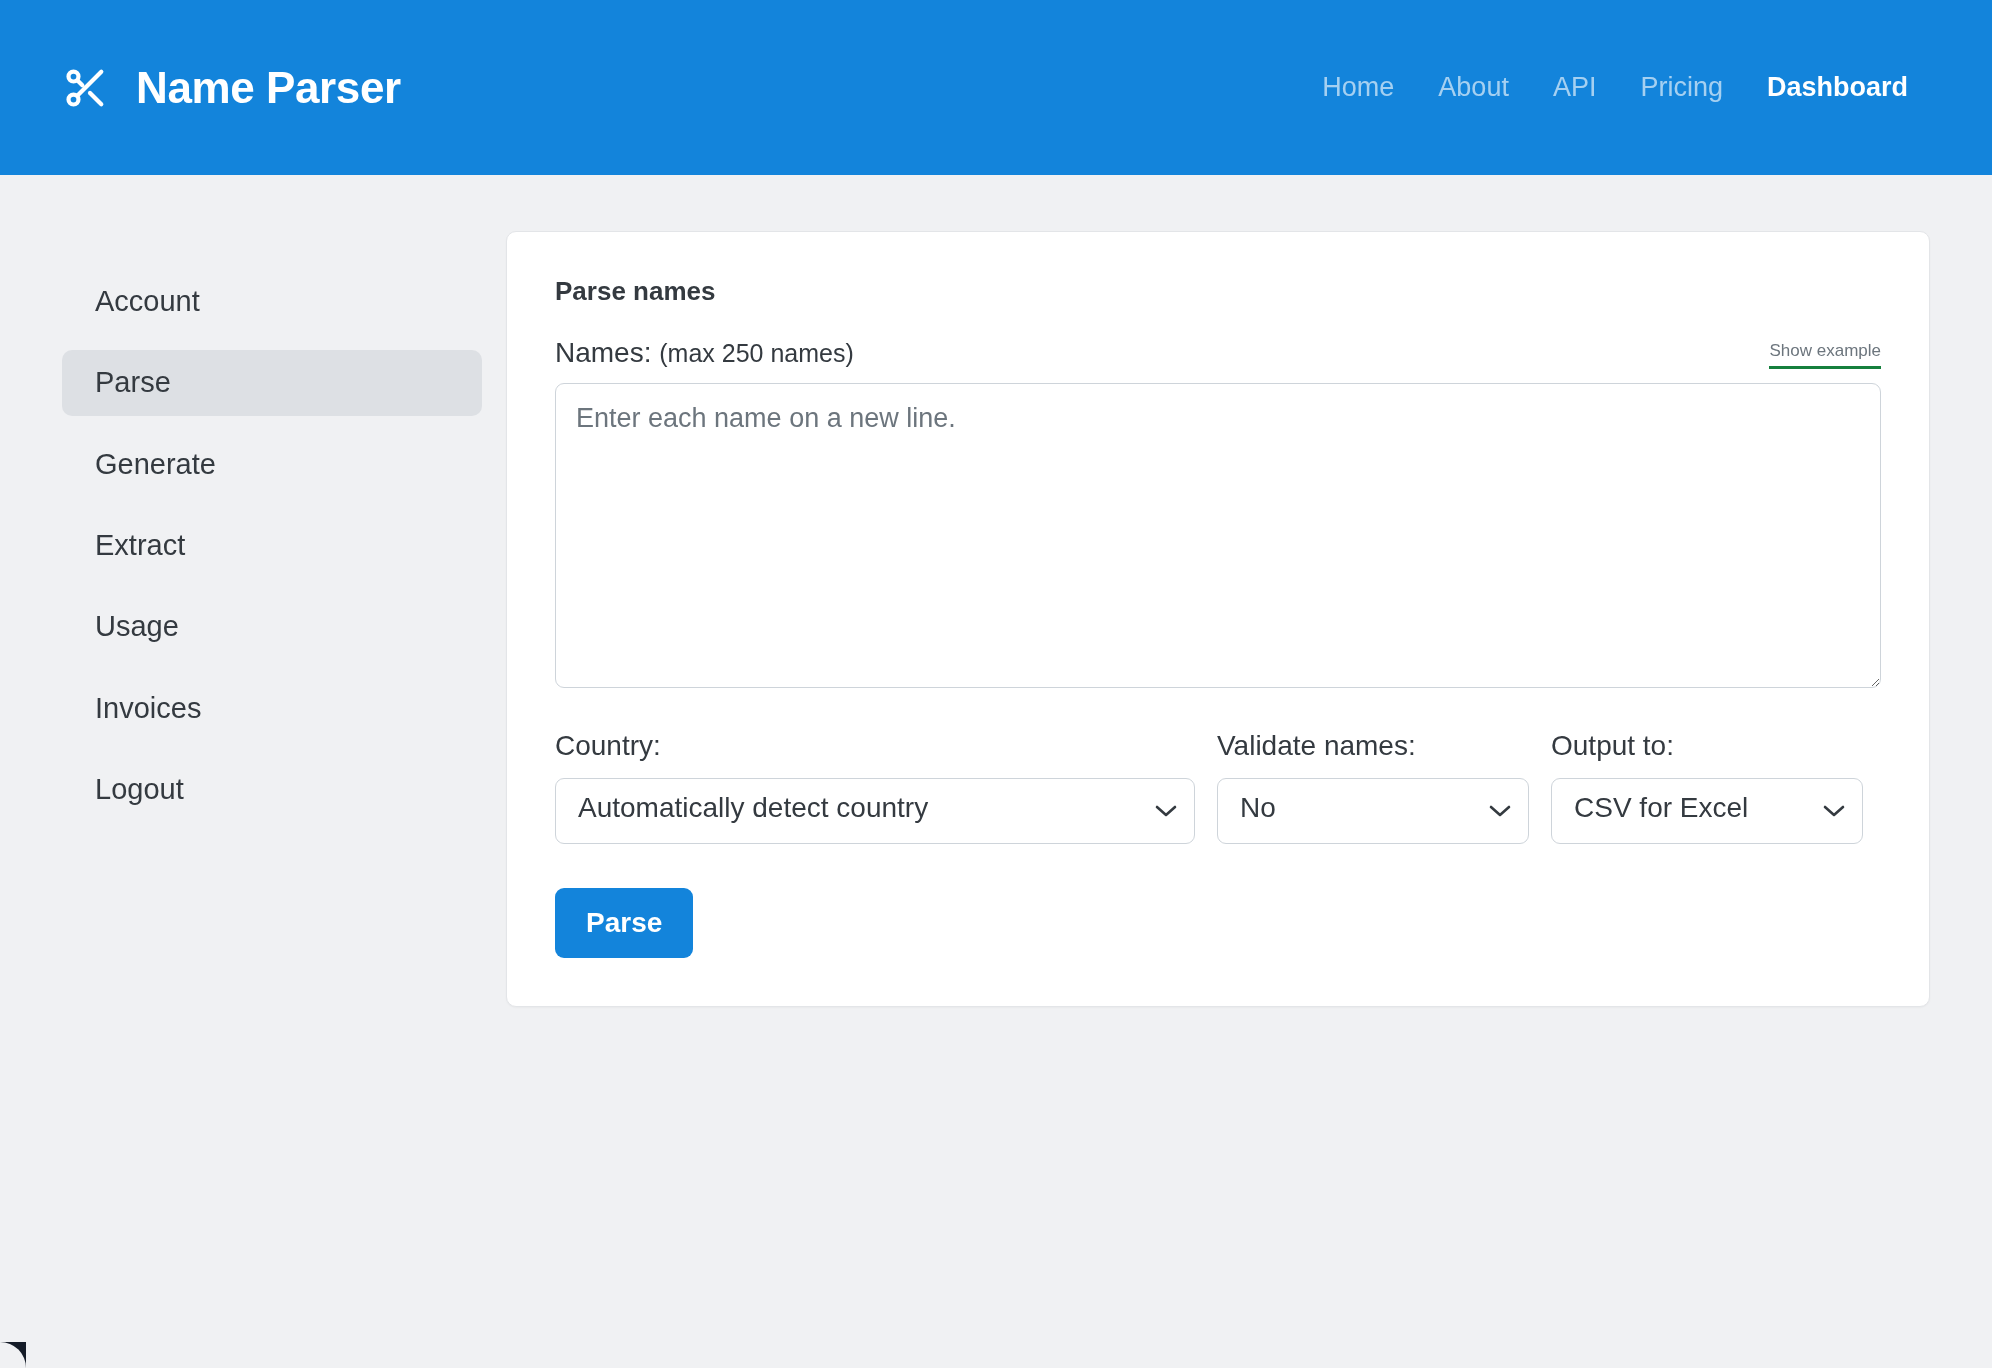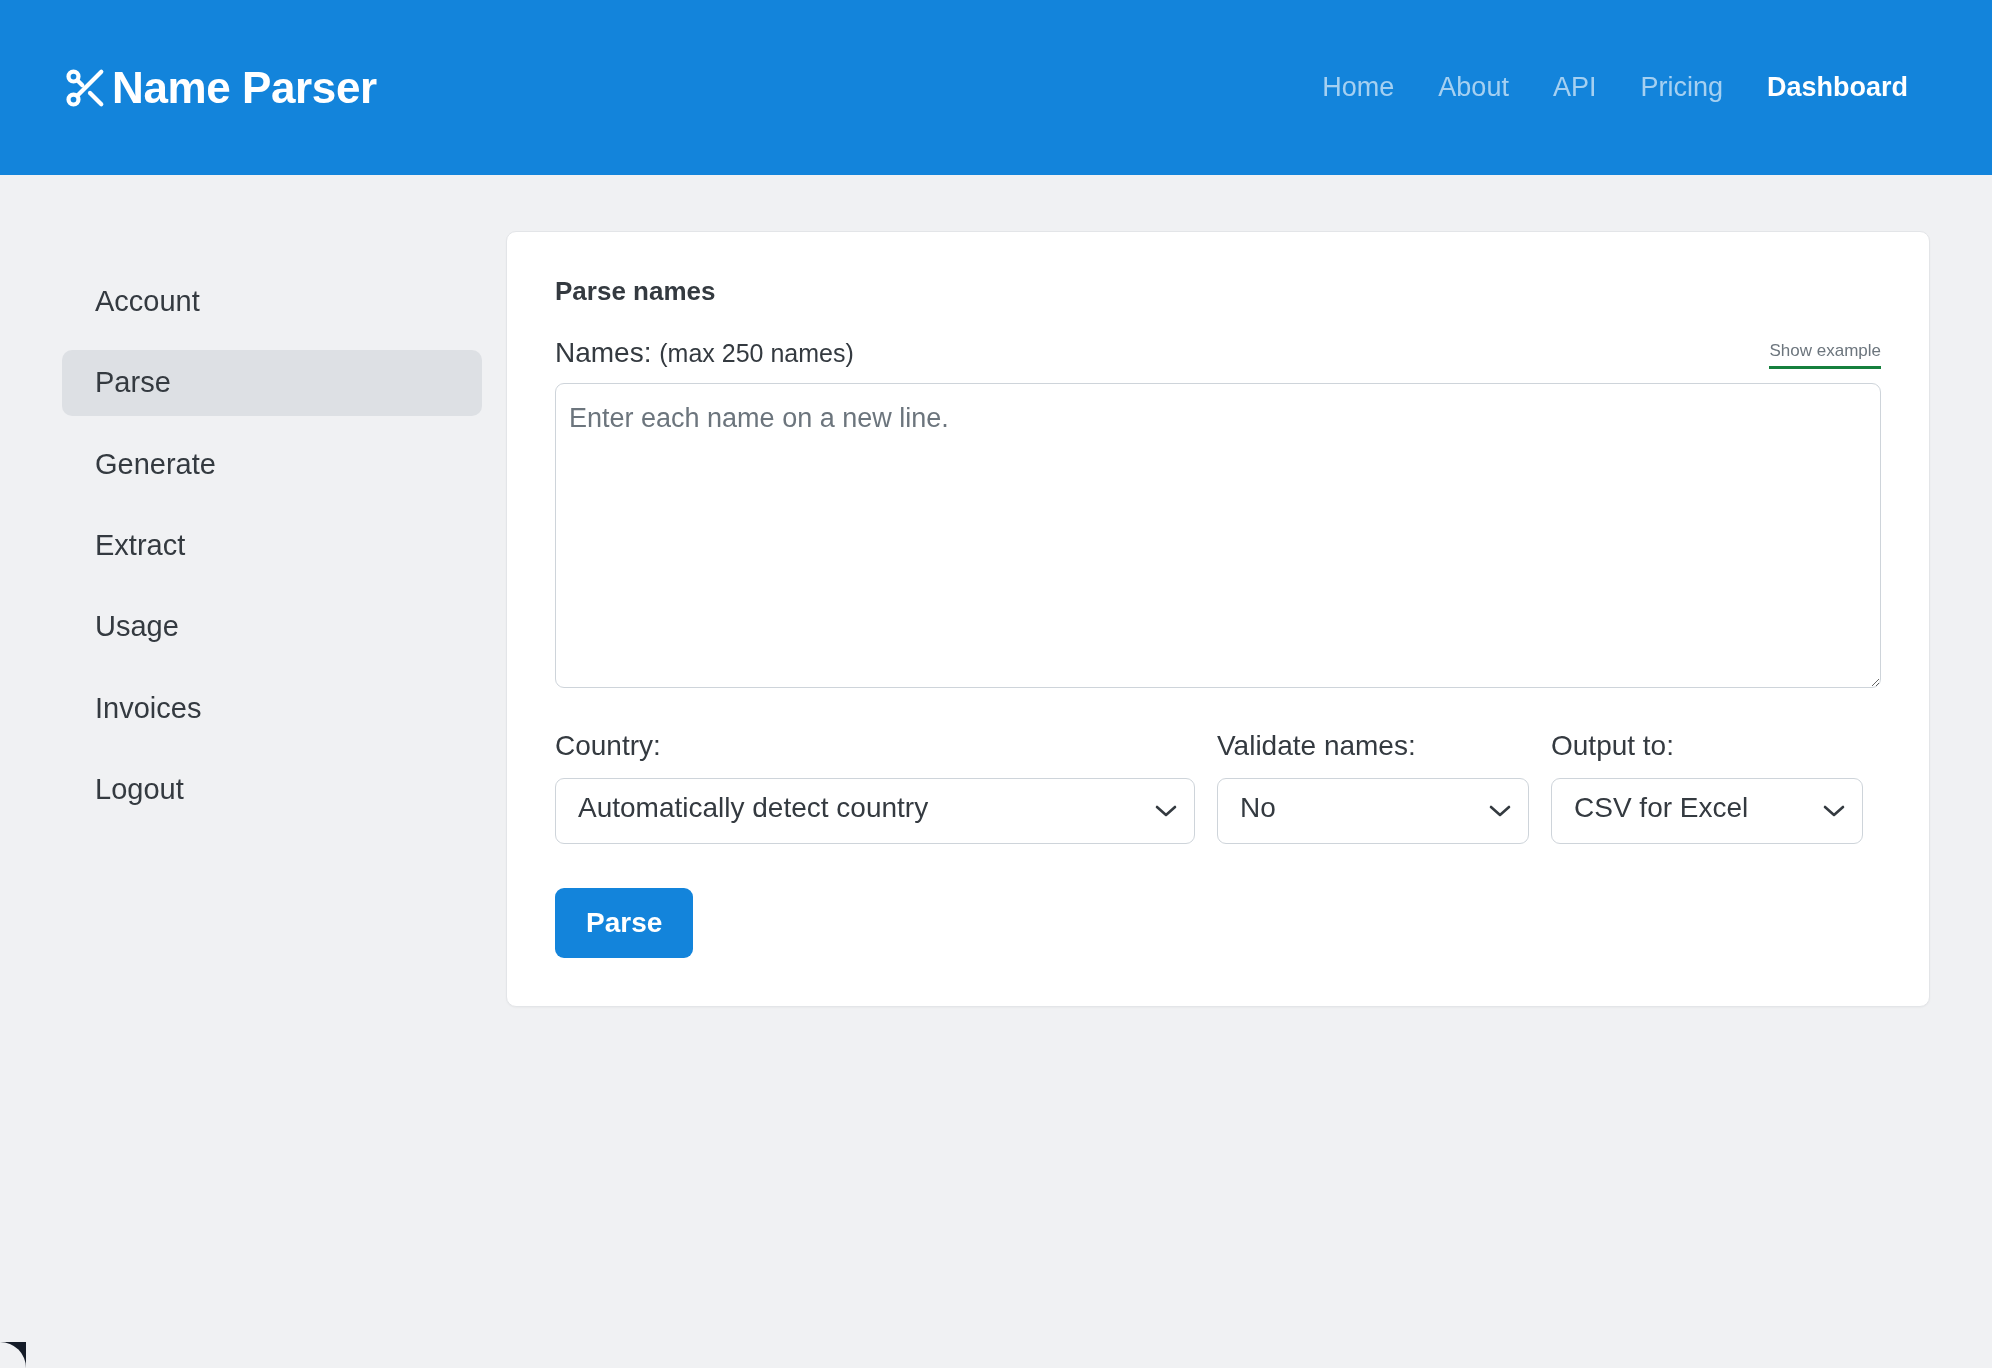--- a/index.html
+++ b/index.html
@@ -22,21 +22,21 @@
     height: 175px;
     background: #1384db;
     display: flex;
     align-items: center;
     justify-content: space-between;
     padding: 0 62px 0 62px;
   }
   .brand {
     display: flex;
     align-items: center;
-    gap: 4px;
+    gap: 28px;
     text-decoration: none;
   }
   .brand-icon {
     width: 46px;
     height: 50px;
     display: block;
   }
   .brand-title {
     color: #ffffff;
     font-size: 44px;
@@ -135,21 +135,21 @@
     text-decoration: none;
     border-bottom: 3px solid #15803d;
     padding-bottom: 5px;
     cursor: pointer;
   }
   .names-area {
     width: 100%;
     height: 305px;
     border: 1px solid #ced4da;
     border-radius: 9px;
-    padding: 19px 13px;
+    padding: 19px 20px;
     font-family: "Liberation Sans", sans-serif;
     font-size: 27px;
     color: #343a40;
     background: #fff;
     resize: vertical;
     display: block;
     outline: none;
   }
   .names-area::placeholder { color: #6c757d; }
 

